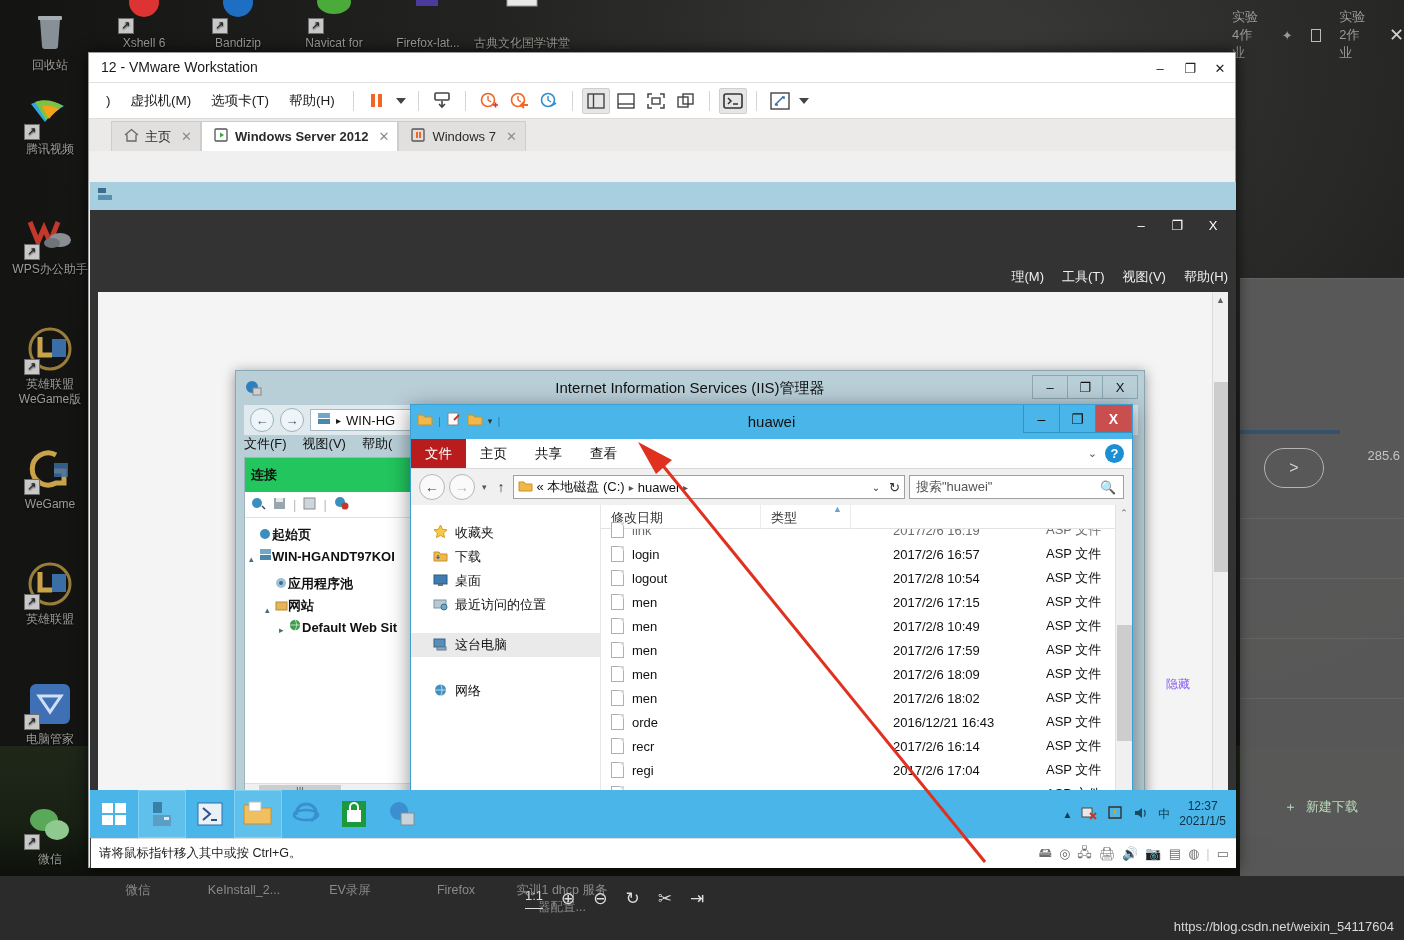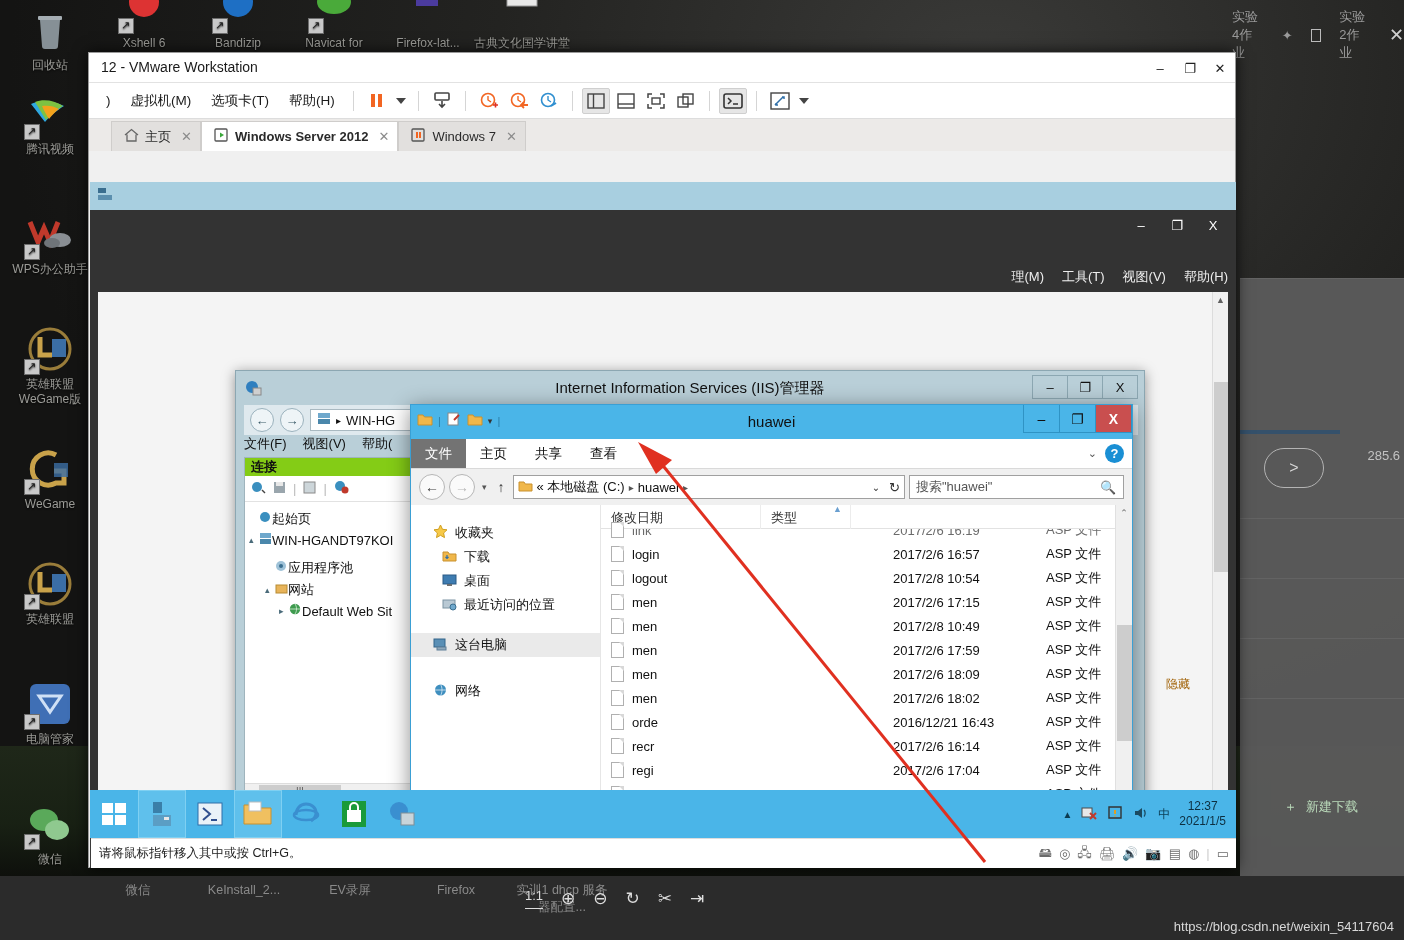--- a/index.html
+++ b/index.html
@@ -65,77 +65,77 @@
   #srv-menu{ position:absolute; right:8px; top:58px; display:flex; gap:18px; color:#eee; font-size:13px;}
   #srv-body{ position:absolute; left:8px; top:82px; right:8px; bottom:0; background:#f4f4f4; }
   #srv-scroll{ position:absolute; right:0px; top:0; width:16px; bottom:0; background:#f0f0f0; border-left:1px solid #dcdcdc;}
   #srv-scroll .arrow{ height:16px; text-align:center; font-size:9px; color:#606060; line-height:16px;}
   #srv-scroll .thumb{ position:absolute; top:90px; left:1px; width:14px; height:190px; background:#cdcdcd;}
   .srv-card{ position:absolute; background:#fff; border:1px solid #d6d6d6; }
   .srv-card .hdr{ display:flex; align-items:center; gap:10px; padding:8px 10px; font-size:14px; color:#222;}
   .circ-up{ width:18px; height:18px; border:2px solid #13a10e; border-radius:50%; color:#13a10e;
             font-size:12px; line-height:15px; text-align:center; font-weight:bold;}
   .srv-card .sub{ padding:2px 10px; font-size:13px; color:#333;}
-  #hide-lbl{ position:absolute; right:38px; top:384px; font-size:12px; color:#a16207;}
+  #hide-lbl{ position:absolute; right:38px; top:384px; font-size:12px; color:#8b5cf6;}
   
   #iis{ position:absolute; left:145px; top:188px; width:910px; height:466px;
         background:#b9cfd8; border:1px solid #8ca7b2; box-shadow:0 2px 12px rgba(0,0,0,.4);}
   #iis-title{ height:34px; position:relative;}
   #iis-title .c{ position:absolute; width:100%; text-align:center; top:8px; font-size:15px; color:#111;}
   #iis-title .ic{ position:absolute; left:8px; top:8px; width:18px; height:18px;}
   .iisbtns{ position:absolute; right:6px; top:4px; display:flex;}
   .iisbtns div{ width:36px; height:24px; display:flex; align-items:center; justify-content:center;
                 border:1px solid #8ca7b2; background:#b9cfd8; font-size:13px; color:#111; margin-left:-1px;}
   #iis-addr{ position:absolute; left:8px; top:34px; width:894px; height:30px; display:flex; align-items:center; gap:6px;
              background:#dfe9ee; padding:0 6px;}
   .navcirc{ width:24px;height:24px;border-radius:50%;border:1px solid #9bb2bd;color:#3a5a68;
             display:flex;align-items:center;justify-content:center;font-size:13px; background:#eef4f7;}
   #iis-addrbox{ flex:1; height:22px; background:#fff; border:1px solid #a9b9c1; display:flex; align-items:center;
                 gap:5px; padding:0 6px; font-size:13px; color:#111;}
   #iis-menu{ position:absolute; left:8px; top:64px; display:flex; gap:16px; font-size:13px; color:#111;justify-content:flex-end;}
   #iis-left{ position:absolute; left:8px; top:86px; width:180px; bottom:34px; background:#fff; border:1px solid #9fb4bd;}
-  #iis-left .cap{ background:#84cc16; padding:0 6px; font-weight:bold; font-size:13px; color:#111;}
+  #iis-left .cap{ background:#22c55e; padding:8px 6px; font-weight:bold; font-size:13px; color:#111;}
   #iis-left .tbar{ display:flex; gap:7px; padding:4px 6px; border-bottom:1px solid #e2e2e2; align-items:center;}
   .tree{ padding:6px 4px; font-size:13px; color:#111;}
-  .tnode{ display:flex; align-items:center; padding:2px 0; white-space:nowrap;}
+  .tnode{ display:flex; align-items:flex-end; padding:2px 0; white-space:nowrap;font-weight:bold;}
   .tnode .arw{ width:10px; color:#4a6b7a; font-size:9px;}
   #iis-hscroll{ position:absolute; left:0; bottom:0; width:100%; height:17px; background:#f0f0f0; display:flex; align-items:center;
                 border-top:1px solid #ddd; font-size:10px; color:#555;}
   #iis-status{ position:absolute; left:8px; bottom:4px; width:180px; height:22px; background:#fff; border:1px solid #9fb4bd;
                font-size:12.5px; color:#111; display:flex; align-items:center; padding-left:6px;}
   
   #explorer{ position:absolute; left:320px; top:222px; width:723px; height:542px;
              background:#f0f0f0; border:1px solid #3a9fd4; box-shadow:0 4px 20px rgba(0,0,0,.45);}
   #exp-title{ height:34px; background:#4ab5e8; position:relative;}
   #exp-title .c{ position:absolute; width:100%; text-align:center; top:8px; font-size:15px; color:#111;}
   #exp-qat{ position:absolute; left:6px; top:7px; display:flex; align-items:center; gap:5px; font-size:11px; color:#333;}
   .expbtns{ position:absolute; right:0; top:0; display:flex; height:28px;}
   .expbtns div{ width:37px; height:28px; display:flex; align-items:center; justify-content:center;
                 font-size:14px; color:#111; border:1px solid #2f93c4; border-top:none; margin-left:-1px;}
   .expbtns .close{ background:#c94f4f; color:#fff; font-weight:bold;}
   #exp-ribbon{ height:30px; background:#fff; display:flex; align-items:stretch; position:relative;
                border-bottom:1px solid #d9d9d9;}
   .rtab{ display:flex; align-items:center; padding:0 14px; font-size:13.5px; color:#111;}
-  .rtab.file{ background:#737373; color:#fff;}
+  .rtab.file{ background:#b91c1c; color:#fff;}
   #ribbon-right{ position:absolute; right:8px; top:5px; display:flex; align-items:center; gap:8px;}
   .helpq{ width:19px;height:19px;border-radius:50%; background:#1a8fd4; color:#fff; font-size:13px; font-weight:bold;
           display:flex; align-items:center; justify-content:center;}
   #exp-nav{ height:36px; background:#f0f0f0; display:flex; align-items:center; gap:4px; padding:0 8px;}
   .ncirc{ width:26px;height:26px;border-radius:50%;border:1px solid #b6b6b6;color:#3b3b3b;
           display:flex;align-items:center;justify-content:center;font-size:14px;background:#fafafa;}
   .ncirc.dim{ color:#b7b7b7;}
   #crumbbox{ flex:1; height:24px; background:#fff; border:1px solid #a0a0a0; display:flex; align-items:center;
              gap:4px; padding:0 4px; font-size:13px; color:#111;}
   #searchbox{ width:215px; height:24px; background:#fff; border:1px solid #a0a0a0; display:flex; align-items:center;
               justify-content:space-between; padding:0 6px; font-size:13px; color:#555;}
   #exp-main{ position:absolute; left:0; top:100px; right:0; bottom:43px; display:flex; background:#fff;}
   #exp-sidebar{ width:190px; background:#fff; border-right:1px solid #e6e6e6; padding-top:16px; font-size:13px;}
   .snode{ display:flex; align-items:center; gap:7px; padding:3px 0 3px 22px; color:#111; white-space:nowrap;}
   .snode.sel{ background:#eaeaea;}
-  .snode.ind{ padding-left:31px;text-align:right;}
+  .snode.ind{ padding-left:22px;text-align:right;}
   #exp-listwrap{ flex:1; position:relative; overflow:hidden;}
   #col-head{ height:24px; background:#fff; border-bottom:1px solid #e2e2e2; display:flex; font-size:13px; color:#333;
              position:relative;}
   #col-head .ch{ padding:4px 0 0 10px; border-right:1px solid #ececec; height:24px;}
   #col-sortmark{ position:absolute; left:232px; top:-1px; color:#6a9fd0; font-size:9px;}
   .frow{ height:24px; display:flex; align-items:center; font-size:13px; color:#111;}
   .frow.sel{ background:#cfe4f7;}
   .frow.clipped{ color:#6b6b6b;}
   .fname{ width:305px; display:flex; align-items:center; gap:8px; padding-left:10px; white-space:nowrap; overflow:hidden;}
   .fdate{ width:160px;}

